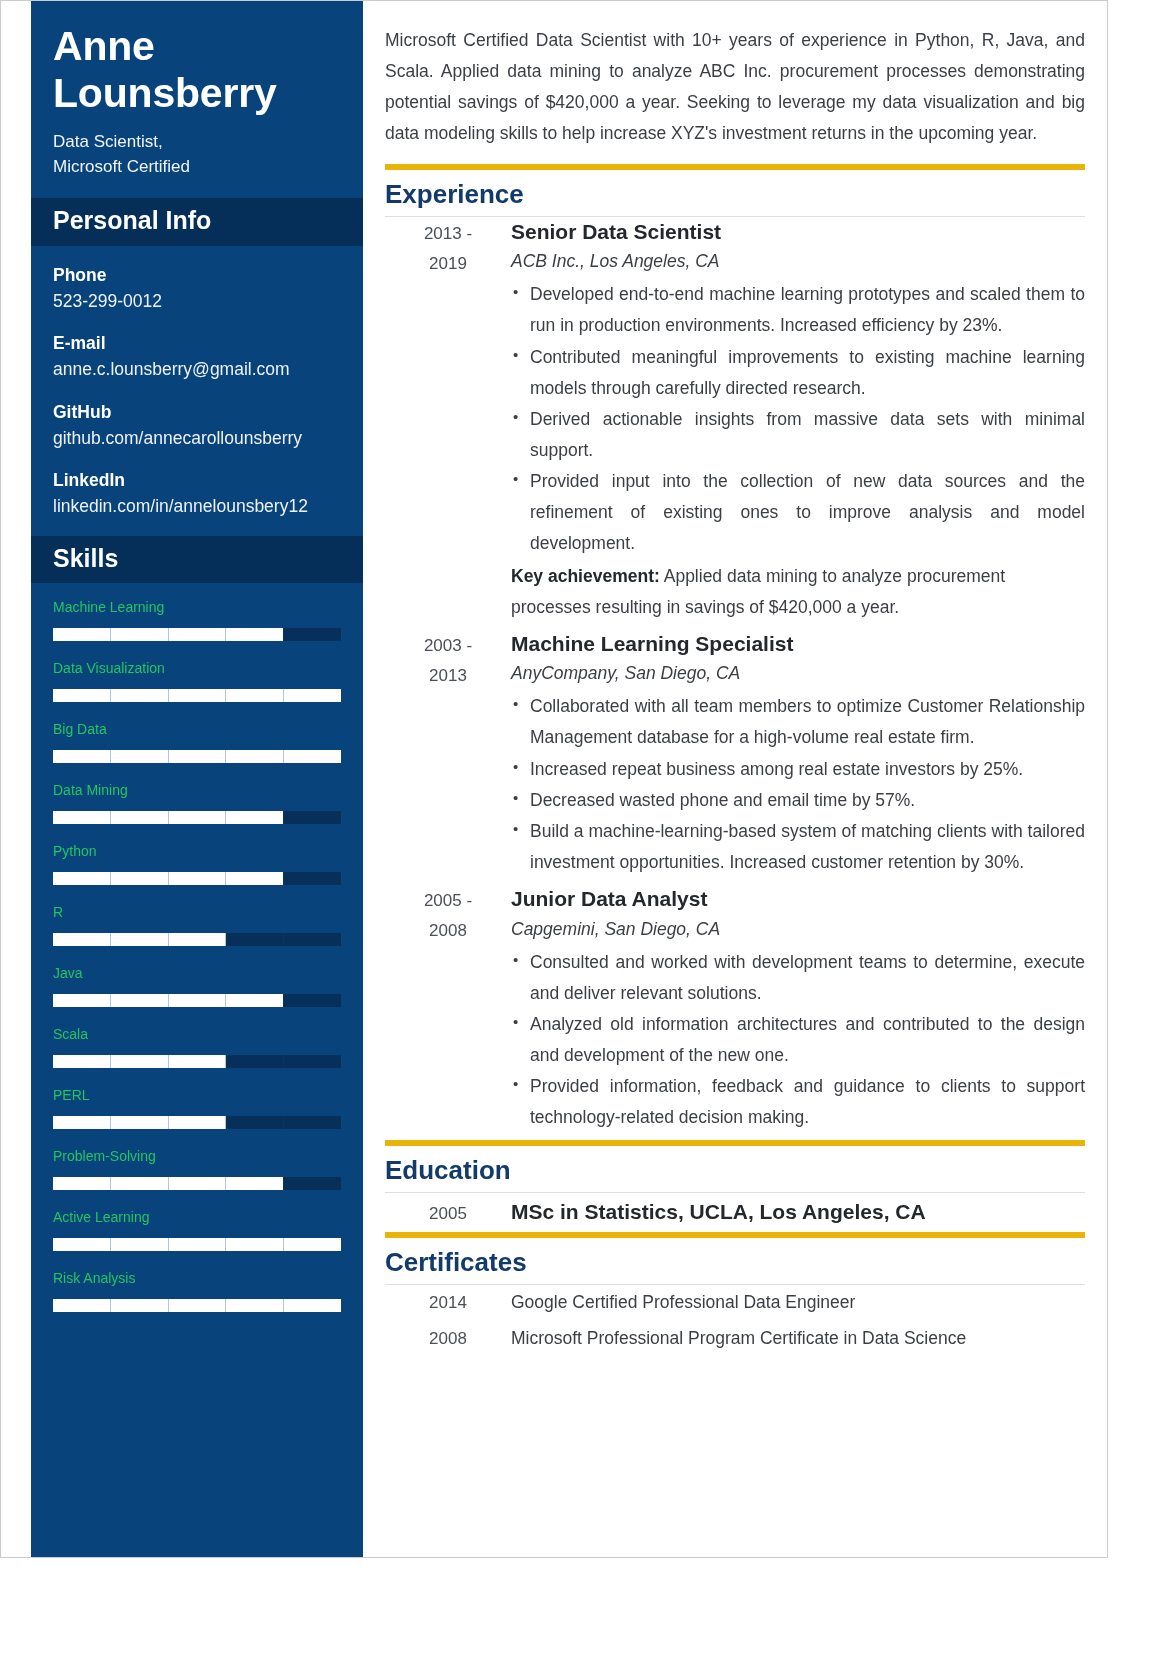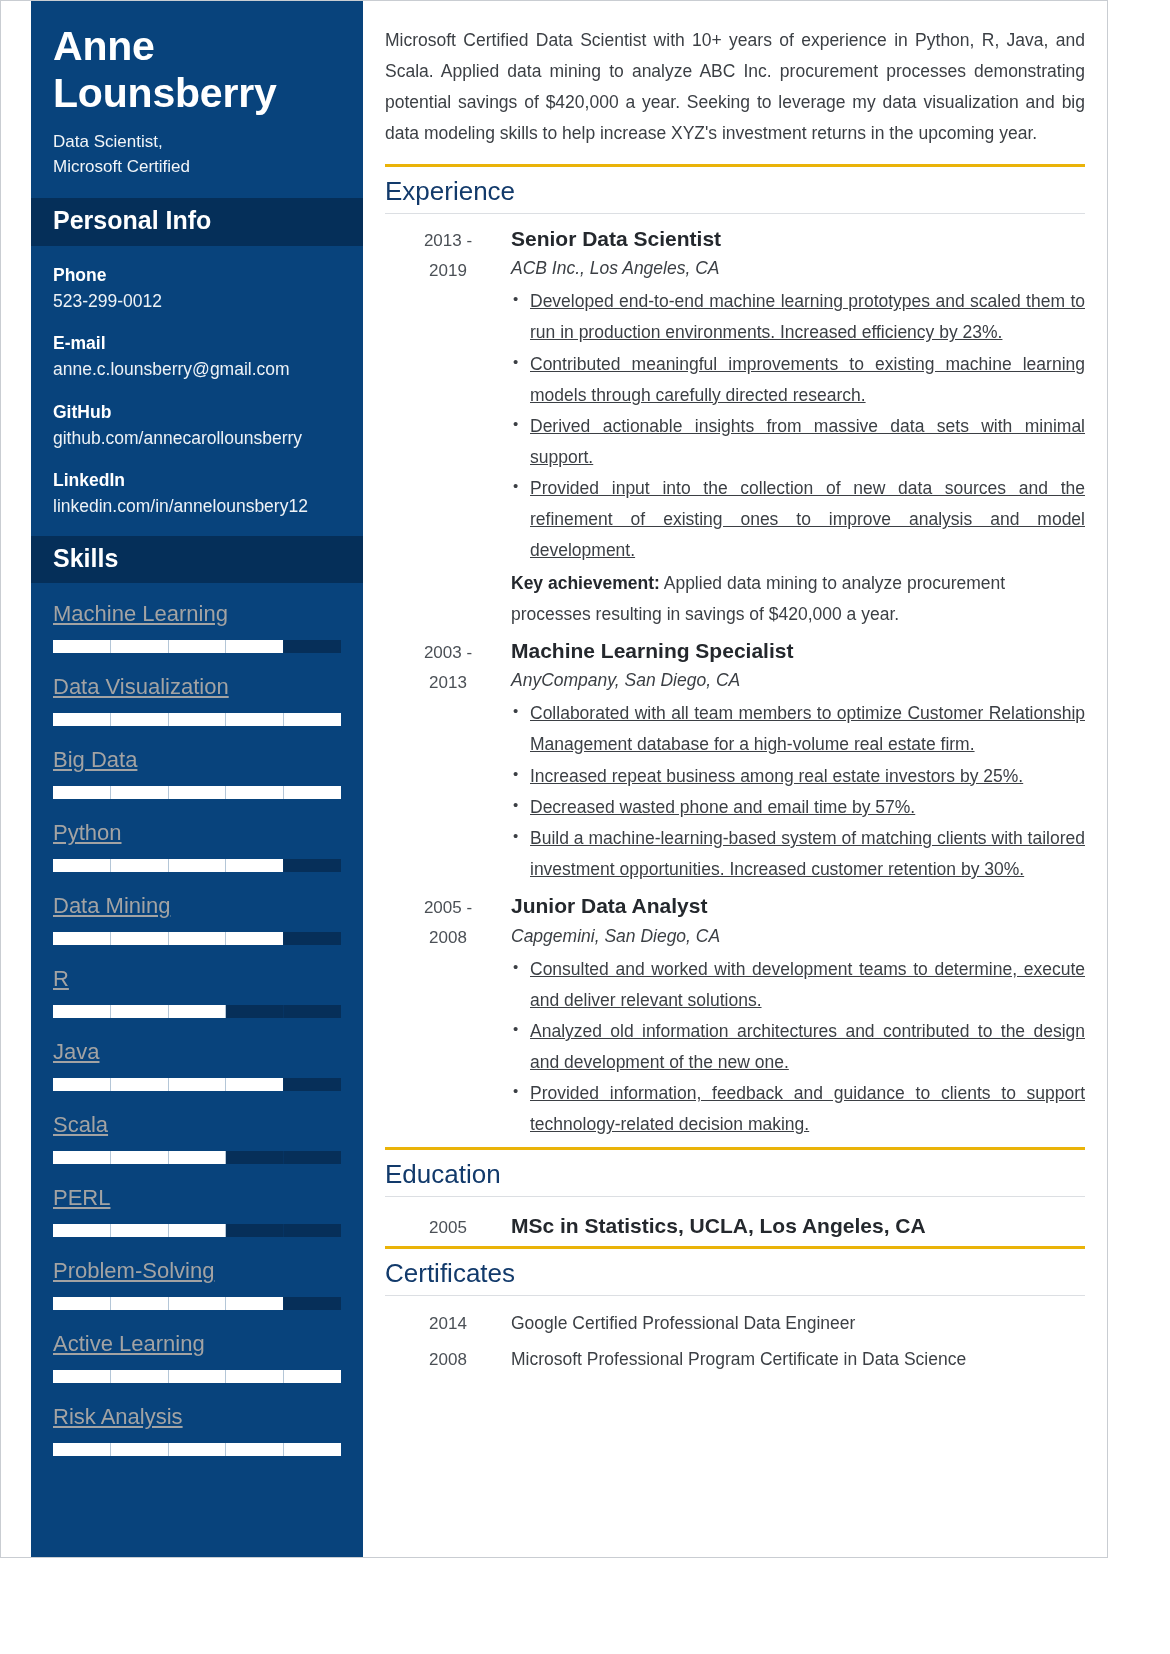--- a/index.html
+++ b/index.html
@@ -88,25 +88,24 @@
     line-height: 1.5;
     word-break: break-all;
   }
   .skills-body {
     padding: 14px 22px 20px 22px;
   }
   .skill {
     margin-bottom: 17px;
   }
   .skill-label {
-    font-size: 22px;
-    color: #a3a3a3;
+    font-size: 14px;
+    color: #22c55e;
     line-height: 1.5;
     margin-bottom: 10px;
-    text-decoration: underline;
   }
   .skill-track {
     position: relative;
     height: 13px;
     width: 100%;
     background: #062f59;
   }
   .skill-fill {
     position: absolute;
     left: 0;
@@ -139,27 +138,27 @@
     line-height: 1.78;
     color: #3b3f44;
     text-align: justify;
     margin: 0 0 14px 0;
   }
   .sec {
     margin-top: 0;
   }
   .sec-title {
     font-size: 26px;
-    font-weight: normal;
+    font-weight: bold;
     color: #123a6b;
     padding: 9px 0 6px 0;
-    border-top: 3px solid #eab308;
+    border-top: 6px solid #eab308;
     border-bottom: 1px solid #dcdfe3;
     line-height: 1.2;
-    margin-bottom: 10px;
+    margin-bottom: 0;
   }
   .entry {
     display: flex;
     margin-bottom: 6px;
   }
   .entry-date {
     width: 126px;
     min-width: 126px;
     font-size: 17px;
     color: #4b5056;
@@ -190,21 +189,20 @@
     padding: 0;
   }
   ul.bullets li {
     position: relative;
     font-size: 17.5px;
     line-height: 1.78;
     color: #3b3f44;
     text-align: justify;
     padding-left: 19px;
     margin-bottom: 0;
-    text-decoration: underline;
   }
   ul.bullets li::before {
     content: "\2022";
     position: absolute;
     left: 2px;
     top: 0;
     color: #3b3f44;
     font-size: 15px;
   }
   .key-ach {
@@ -306,34 +304,34 @@
             <div class="skill-ticks">
                 <span></span>
                 <span></span>
                 <span></span>
                 <span></span>
                 <span></span>
               </div>
           </div>
         </div>
         <div class="skill">
+          <div class="skill-label">Data Mining</div>
+          <div class="skill-track">
+            <div class="skill-fill" style="width: 80%;"></div>
+            <div class="skill-ticks">
+                <span></span>
+                <span></span>
+                <span></span>
+                <span></span>
+                <span></span>
+              </div>
+          </div>
+        </div>
+        <div class="skill">
           <div class="skill-label">Python</div>
-          <div class="skill-track">
-            <div class="skill-fill" style="width: 80%;"></div>
-            <div class="skill-ticks">
-                <span></span>
-                <span></span>
-                <span></span>
-                <span></span>
-                <span></span>
-              </div>
-          </div>
-        </div>
-        <div class="skill">
-          <div class="skill-label">Data Mining</div>
           <div class="skill-track">
             <div class="skill-fill" style="width: 80%;"></div>
             <div class="skill-ticks">
                 <span></span>
                 <span></span>
                 <span></span>
                 <span></span>
                 <span></span>
               </div>
           </div>

